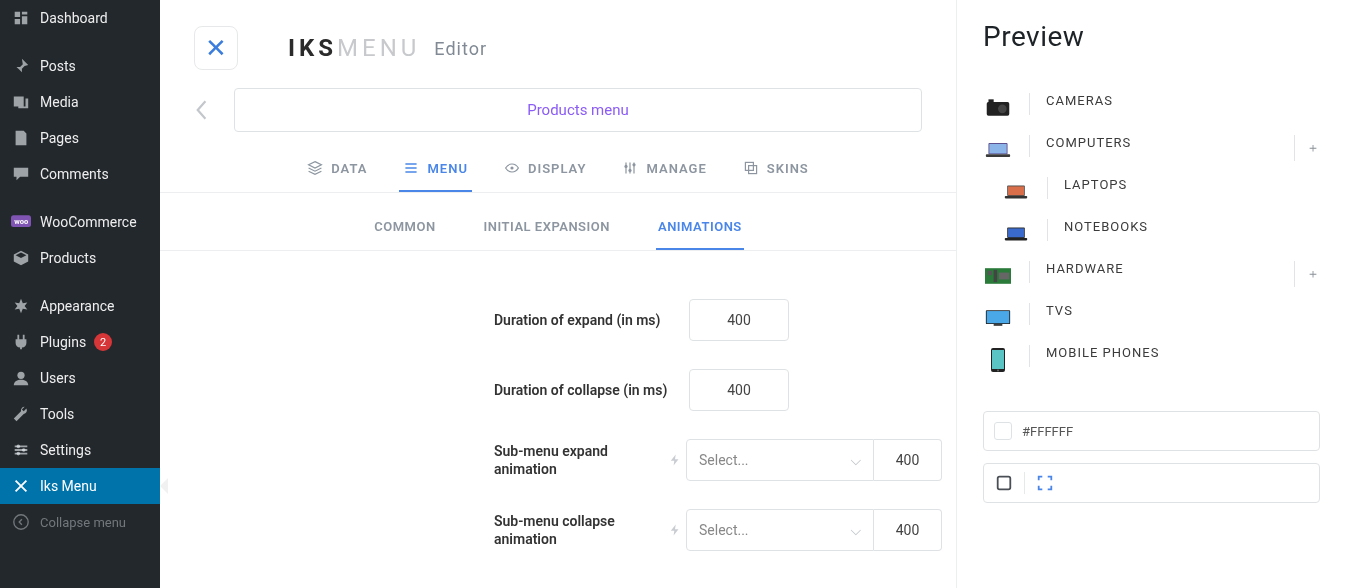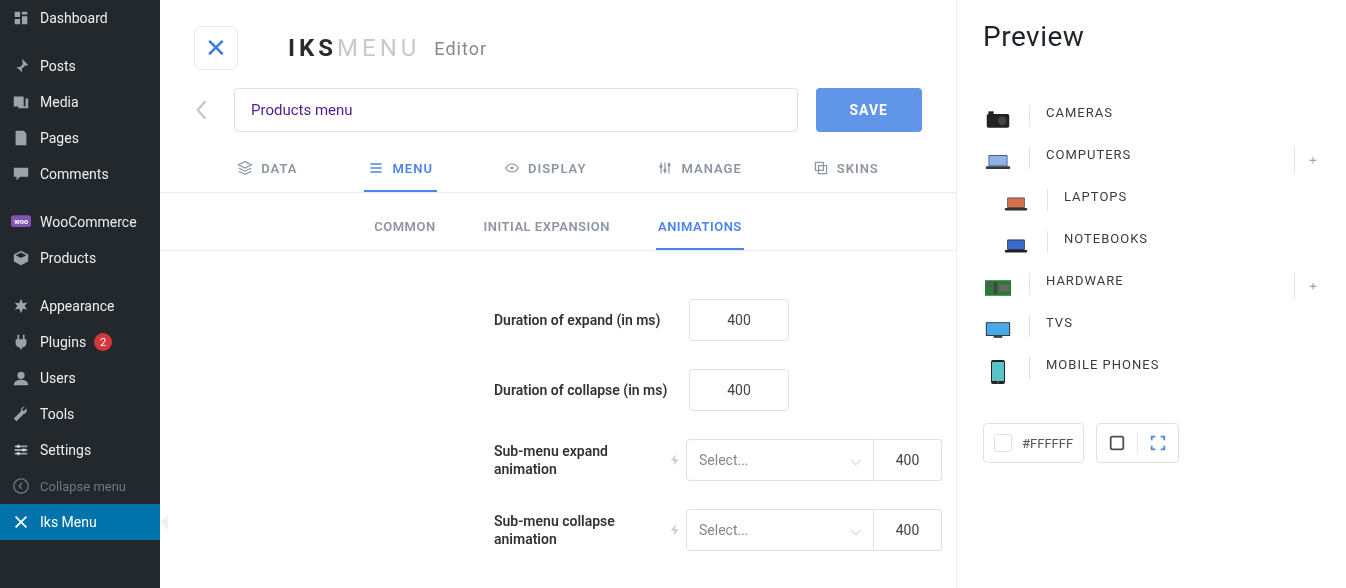--- a/index.html
+++ b/index.html
@@ -22,24 +22,24 @@
   .editor { flex: 1; display:flex; flex-direction:column; background:#fff; }
   .ed-header { display:flex; align-items:center; gap:14px; padding: 26px 34px 18px; }
   .logo-box { width:44px;height:44px;border:1px solid #e6e8ea;border-radius:8px;display:flex;align-items:center;justify-content:center;}
   .logo-x { font-size:26px; color:#3b7ddd; font-weight:300; }
   .brand { font-size:24px; letter-spacing:4px; color:#2b2b2b; font-weight:700;margin-left:36px;}
   .brand .light{ color:#c7c9cc; font-weight:400;}
   .ed-sub { font-size:18px; color:#818a94; font-weight:400; letter-spacing:1px;}
   
   .ed-toolbar { display:flex; align-items:center; gap:18px; padding: 0 34px 0 26px; }
   .back-btn { width:30px;height:30px; display:flex;align-items:center;justify-content:center; color:#c3c7cb; cursor:pointer;}
-  .name-input { flex:1; height:44px; border:1px solid #dfe2e5; border-radius:4px; padding:0 16px; font-size:15px; color:#4c1d95;}
+  .name-input { flex:1; height:44px; border:1px solid #dfe2e5; border-radius:4px; padding:0 16px; font-size:15px; color:#8b5cf6;text-align:center;}
   .save-btn { background:#6195e8; color:#fff; border:none; border-radius:4px; height:44px; padding:0 34px; font-size:14px; font-weight:700; letter-spacing:1px; cursor:pointer;}
   
-  .tabs1 { display:flex; justify-content:center; gap:63px; padding:20px 0 0; border-bottom:1px solid #eceef0;}
+  .tabs1 { display:flex; justify-content:center; gap:28px; padding:20px 0 0; border-bottom:1px solid #eceef0;}
   .tab1 { display:flex; align-items:center; gap:8px; color:#8d96a0; font-size:13px; font-weight:600; letter-spacing:1px; padding:8px 4px 14px; cursor:pointer; border-bottom:2px solid transparent;}
   .tab1.active { color:#4a86e8; border-bottom-color:#4a86e8;}
   .tab1 svg { fill: currentColor; }
   
   .tabs2 { display:flex; justify-content:center; gap:44px; padding:20px 0 0; border-bottom:1px solid #eceef0;}
   .tab2 { font-size:13px; font-weight:600; letter-spacing:.5px; color:#8d96a0; padding:6px 2px 14px; cursor:pointer; border-bottom:2px solid transparent;}
   .tab2.active { color:#4a86e8; border-bottom-color:#4a86e8;}
   
   .form-area { padding: 34px 0 0; margin-left: 8px; }
   .form-row { display:flex; align-items:center; padding: 14px 0;}
@@ -47,27 +47,27 @@
   .reset-ic { width:22px; color:#c9cdd2; display:flex; justify-content:center; cursor:pointer; align-self:center;}
   .num-input { width:100px; height:42px; border:1px solid #dfe2e5; border-radius:4px; text-align:center; font-size:14px; color:#444; margin-left:0;}
   .select-box { width:188px; height:42px; border:1px solid #dfe2e5; border-radius:4px 0 0 4px; display:flex; align-items:center; justify-content:space-between; padding:0 12px; font-size:14px; color:#888; cursor:pointer;}
   .select-box .arrow{ color:#bfc4c9; }
   .combo { display:flex;border-radius:11px; }
   .combo .num-input { border-radius:0 4px 4px 0; border-left:none; width:68px;}
   .form-row.simple .form-label { width:195px; }
   
   
   .preview { width:390px; border-left:1px solid #eceef0; padding: 20px 26px; flex-shrink:0; background:#fff;}
-  .preview h2 { font-size:28px; font-weight:400; color:#1d2327; margin-bottom:46px; letter-spacing:.5px;}
+  .preview h2 { font-size:28px; font-weight:400; color:#1d2327; margin-bottom:34px; letter-spacing:.5px;}
   .pv-item { display:flex; gap:0; padding:6px 0; font-size:13px; letter-spacing:1px; color:#3b3b3b;}
   .pv-item.child { padding-left:18px;}
   .pv-ic { width:30px; height:30px; display:flex; align-items:center; justify-content:center;}
   .pv-divider { width:1px; height:22px; background:#e1e3e6; margin:0 16px;}
   .pv-plus { margin-left:auto; width:26px;height:26px; display:flex;align-items:center;justify-content:center; color:#8b9199; border-left:1px solid #e1e3e6; padding-left:12px; cursor:pointer;}
-  .color-controls { display:flex; gap:12px; margin-top:30px;}
+  .color-controls { display:flex; gap:12px; margin-top:30px;flex-direction:column;}
   .color-box { height:40px; border:1px solid #dfe2e5; border-radius:4px; display:flex; align-items:center; padding:0 10px; gap:10px; font-size:13px; color:#555; cursor:pointer;}
   .swatch { width:18px;height:18px; border:1px solid #dfe2e5; border-radius:3px; background:#fff;}
   .icon-pair { display:flex; border:1px solid #dfe2e5; border-radius:4px; height:40px; align-items:center;}
   .icon-pair > div { width:40px; display:flex;align-items:center;justify-content:center; cursor:pointer;}
   .icon-pair .sep { width:1px; height:22px; background:#e6e8ea;}
   .icon-blue { color:#4a86e8; }
   .icon-dark { color:#4a4f55; }
   
   
   svg { display:block; }
@@ -176,57 +176,56 @@
       <span class="icon">
           <svg width="18" height="18" viewBox="0 0 20 20">
             <path d="M3 5h14v2H3zM3 9h14v2H3zM3 13h14v2H3z"></path>
             <circle cx="7" cy="6" r="2"></circle>
             <circle cx="13" cy="10" r="2"></circle>
             <circle cx="7" cy="14" r="2"></circle>
           </svg>
         </span>
       <span>Settings</span>
     </div>
+    <div class="wp-item active">
+      <span class="icon">
+          <svg width="18" height="18" viewBox="0 0 20 20">
+            <path d="M4 4l12 12M16 4L4 16" stroke="#fff" stroke-width="2" fill="none"></path>
+          </svg>
+        </span>
+      <span>Iks Menu</span>
+    </div>
     <div class="wp-item collapse">
       <span class="icon">
           <svg width="18" height="18" viewBox="0 0 20 20" fill="#72777c">
             <circle cx="10" cy="10" r="8" fill="none" stroke="#72777c" stroke-width="1.5"></circle>
             <path d="M11 7l-3 3 3 3" fill="none" stroke="#72777c" stroke-width="1.5"></path>
           </svg>
         </span>
       <span>Collapse menu</span>
-    </div>
-    <div class="wp-item active">
-      <span class="icon">
-          <svg width="18" height="18" viewBox="0 0 20 20">
-            <path d="M4 4l12 12M16 4L4 16" stroke="#fff" stroke-width="2" fill="none"></path>
-          </svg>
-        </span>
-      <span>Iks Menu</span>
     </div>
   </div>
 
   <div class="editor">
     <div class="ed-header">
       <div class="logo-box">
           <span class="logo-x">✕</span>
         </div>
       <div class="brand">
         <span>IKS</span><span class="light">MENU</span>
       </div>
       <div class="ed-sub">Editor</div>
     </div>
     <div class="ed-toolbar">
       <div class="back-btn">
         <svg width="14" height="22" viewBox="0 0 12 20">
             <path d="M10 2L3 10l7 8" fill="none" stroke="#c3c7cb" stroke-width="2"></path>
           </svg>
       </div>
       <input class="name-input" value="Products menu" style="">
-      <button class="save-btn">SAVE</button>
     </div>
 
     <div class="tabs1">
       <div class="tab1">
         <svg width="16" height="16" viewBox="0 0 20 20">
             <path d="M10 2l8 4-8 4-8-4zM2 10l8 4 8-4M2 14l8 4 8-4" fill="none" stroke="currentColor" stroke-width="1.5"></path>
           </svg>
         <span>DATA</span>
       </div>
       <div class="tab1 active">

